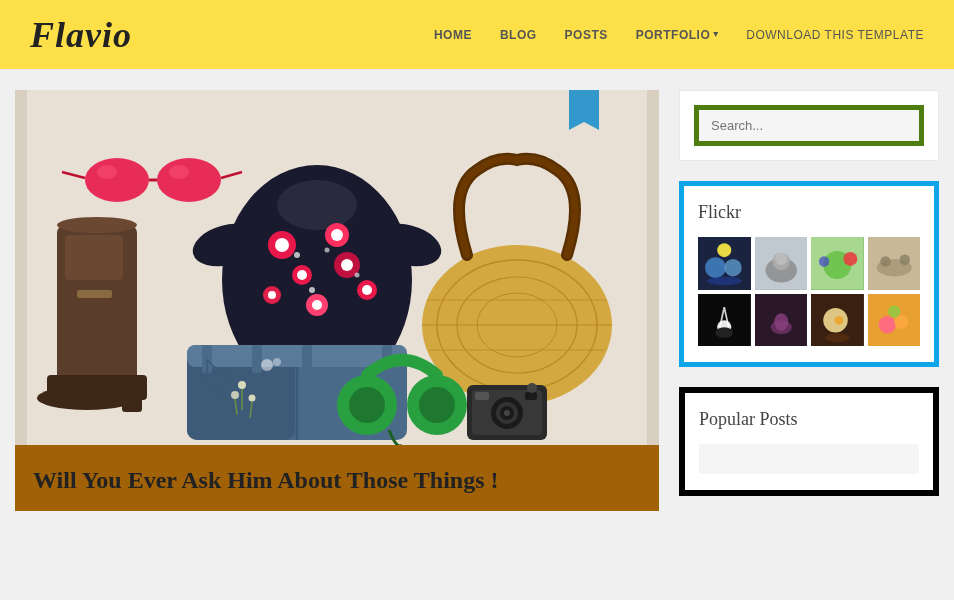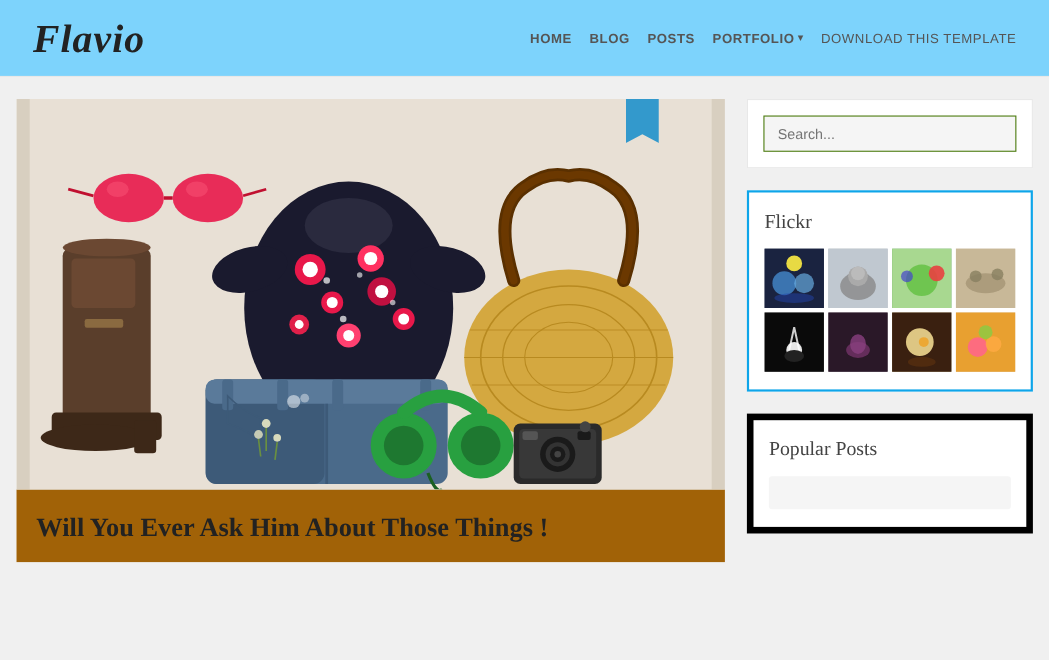--- a/index.html
+++ b/index.html
@@ -1,36 +1,36 @@
 <!DOCTYPE html>
 <html><head>
   <meta charset="utf-8">
   <style>
     * { margin: 0; padding: 0; box-sizing: border-box; }
     body { font-family: Georgia, 'Times New Roman', serif; background: #f0f0f0; color: #333; font-size: 14px; }
 
     
     header {
-      background: #7dd3fc;
+      background: #fde047;
       border-bottom: 1px solid #e8e8e8;
       padding: 0 30px;
       height: 70px;
       display: flex;
       align-items: center;
       justify-content: space-between;
     }
     .logo {
       font-family: 'Palatino Linotype', Georgia, serif;
       font-size: 36px;
       font-style: italic;
       font-weight: 700;
       color: #222;
       letter-spacing: 1px;
     }
-    nav { display: flex; align-items: center; gap: 16px; }
+    nav { display: flex; align-items: center; gap: 28px; }
     nav a {
       text-decoration: none;
       color: #555;
       font-family: Arial, sans-serif;
       font-size: 12px;
       font-weight: 600;
       letter-spacing: 0.5px;
       text-transform: uppercase;
     }
     .portfolio-item { display: flex; gap: 3px; }
@@ -116,33 +116,33 @@
 
     
     .search-box {
       background: #fff;
       padding: 14px 14px;
       border: 1px solid #e8e8e8;
     }
     .search-input {
       width: 100%;
       padding: 8px 12px;
-      border: 1px solid #4d7c0f;
+      border: 5px solid #4d7c0f;
       background: #f5f5f5;
       font-size: 13px;
       color: #999;
       font-family: Arial, sans-serif;
       outline: none;
     }
 
     
     .flickr-widget {
       background: #fff;
       padding: 16px 14px;
-      border: 2px solid #0ea5e9;
+      border: 5px solid #0ea5e9;
     }
     .widget-title {
       font-family: Georgia, serif;
       font-size: 18px;
       color: #444;
       margin-bottom: 14px;
       font-weight: normal;
     }
     .flickr-grid {
       display: grid;

